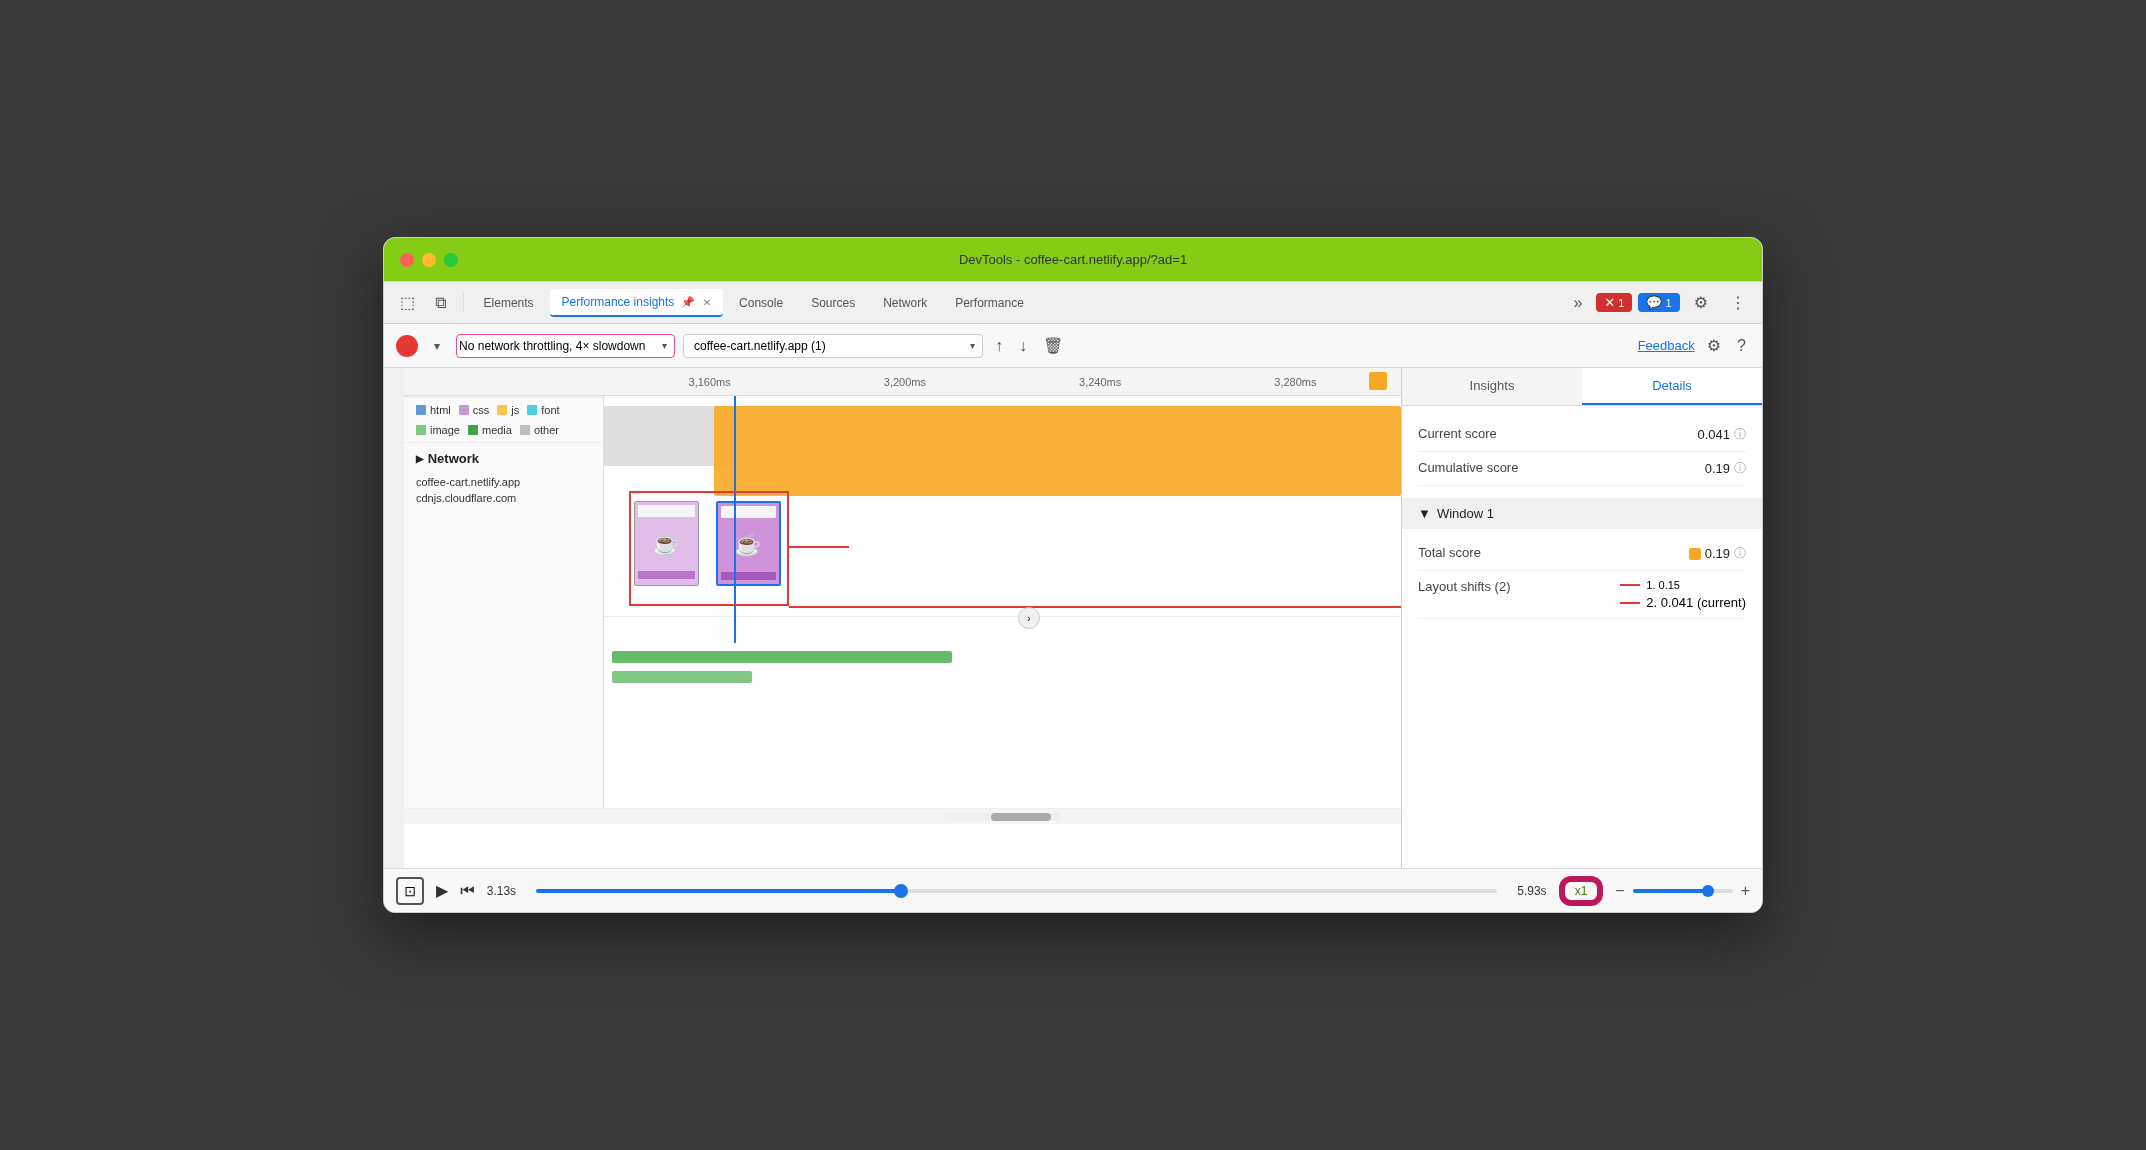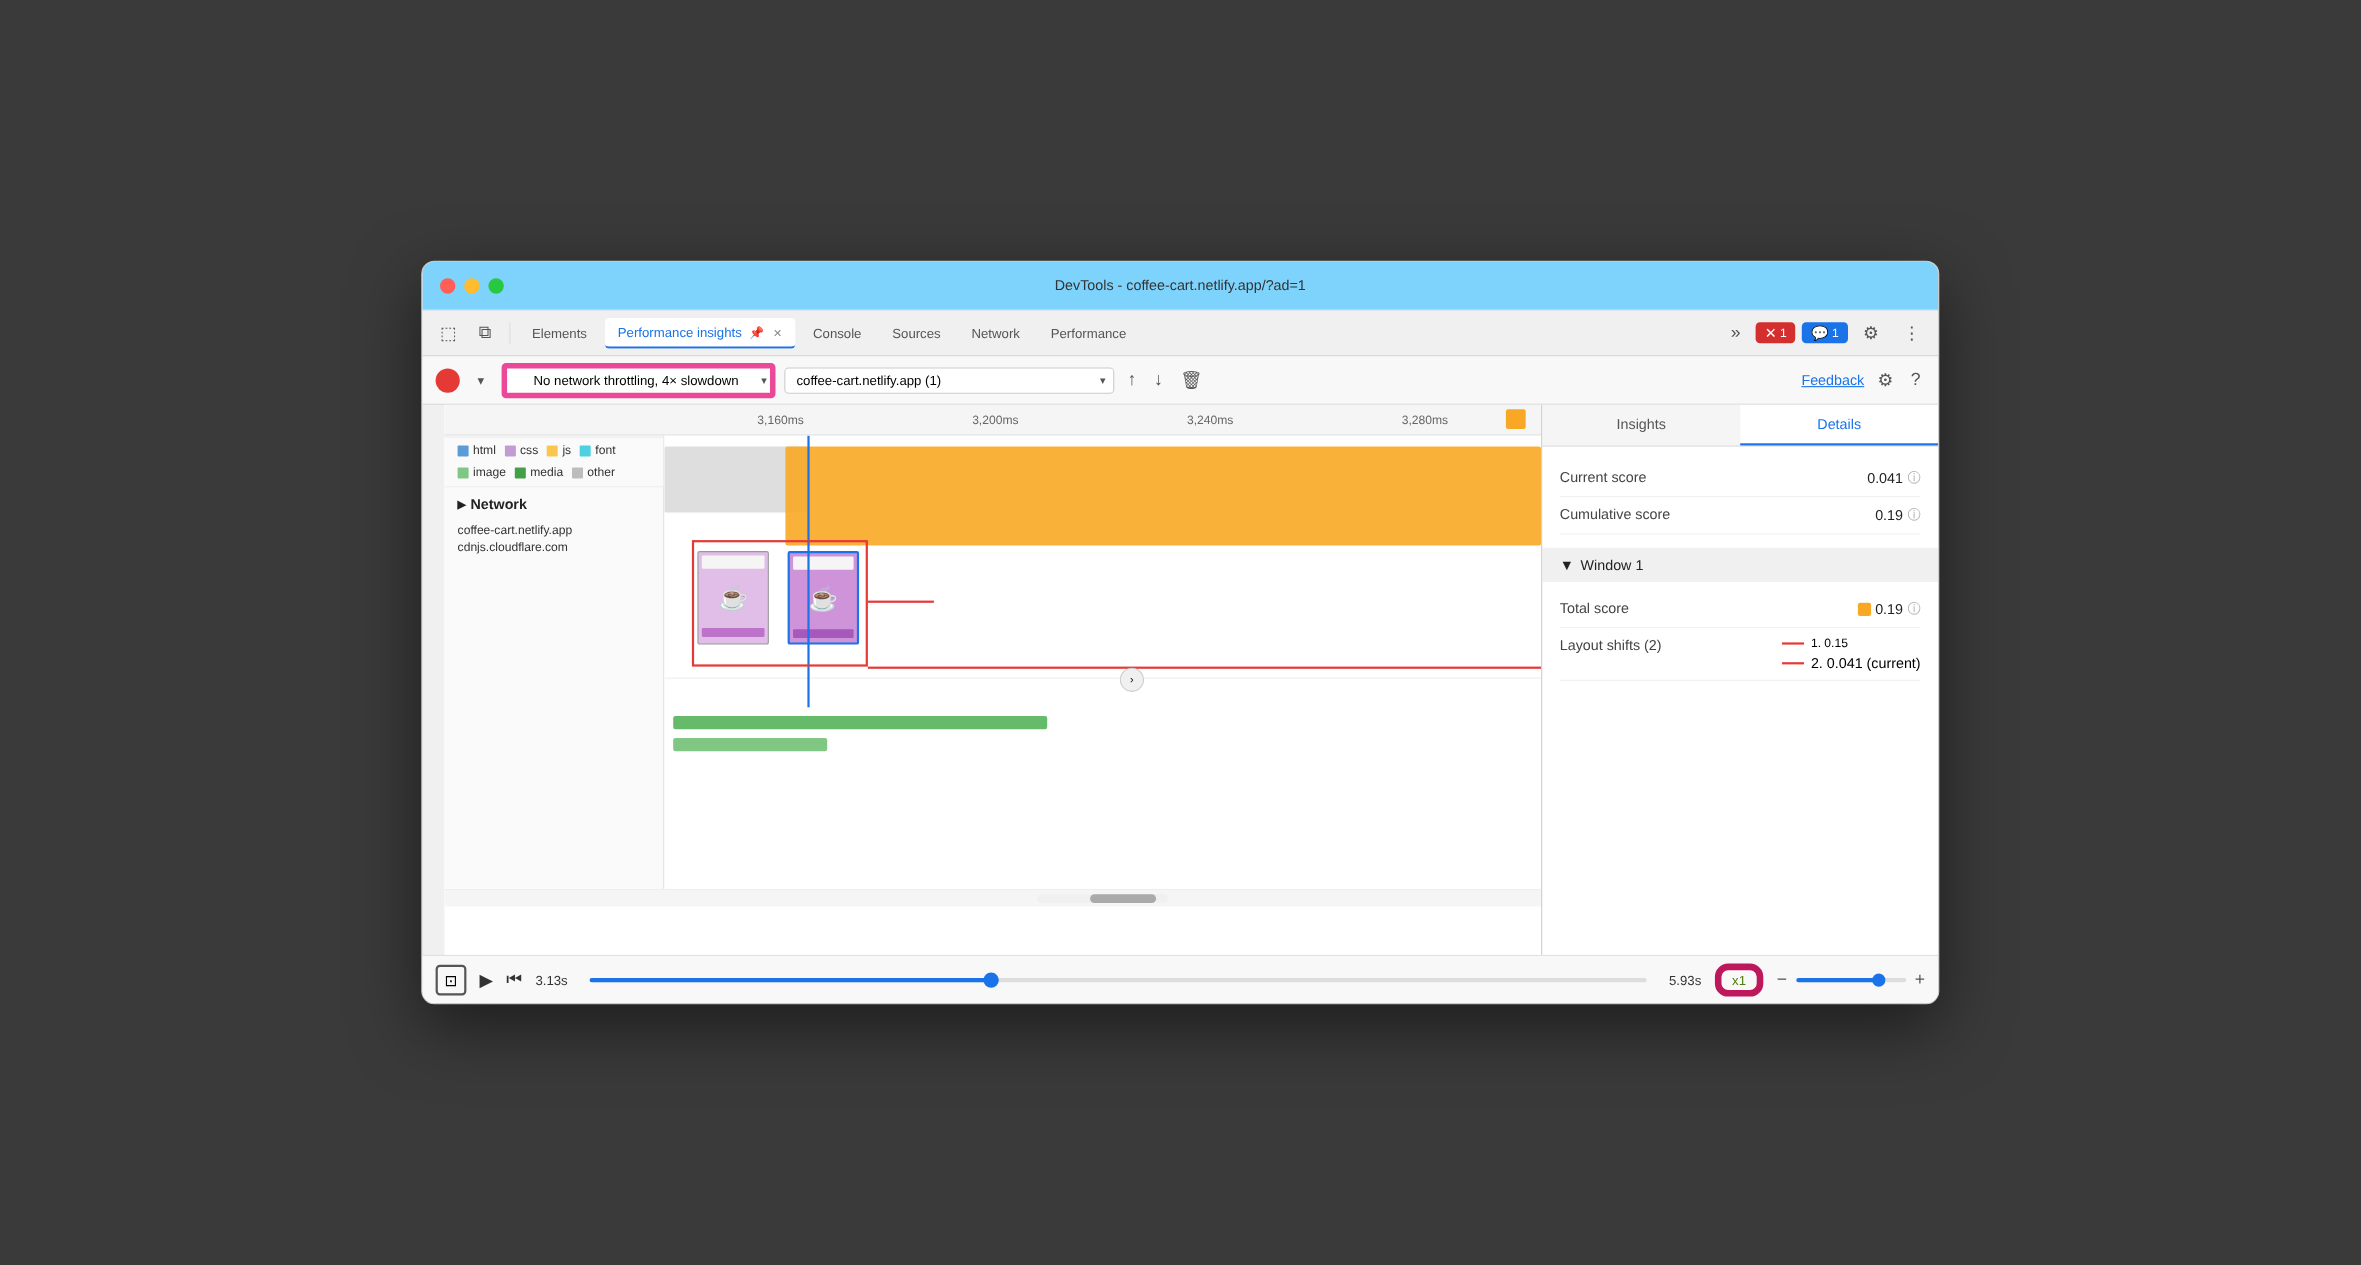--- a/index.html
+++ b/index.html
@@ -13,21 +13,21 @@
     }
     .window {
       width: 1380px;
       background: #f0f0f0;
       border-radius: 12px;
       box-shadow: 0 20px 60px rgba(0,0,0,0.5);
       overflow: hidden;
       border: 1px solid #ccc;
     }
     .title-bar {
-      background: #7dd3fc;
+      background: #84cc16;
       height: 44px;
       display: flex;
       align-items: center;
       justify-content: center;
       position: relative;
       border-bottom: 1px solid #d0d0d0;
     }
     .traffic-lights {
       position: absolute;
       left: 16px;
@@ -115,23 +115,23 @@
     }
     .record-btn {
       width: 22px;
       height: 22px;
       background: #e53935;
       border-radius: 50%;
       border: none;
       cursor: pointer;
     }
     .throttle-select {
-      border: 5px solid #ec4899;
-      border-radius: 4px;
-      padding: 4px 28px 4px 24px;
+      border: 1px solid #ec4899;
+      border-radius: 4px;
+      padding: 4px 28px 4px 2px;
       font-size: 12px;
       background: white;
       appearance: none;
       cursor: pointer;
       position: relative;
     }
     .select-wrapper {
       position: relative;
       display: inline-flex;
       align-items: center;

